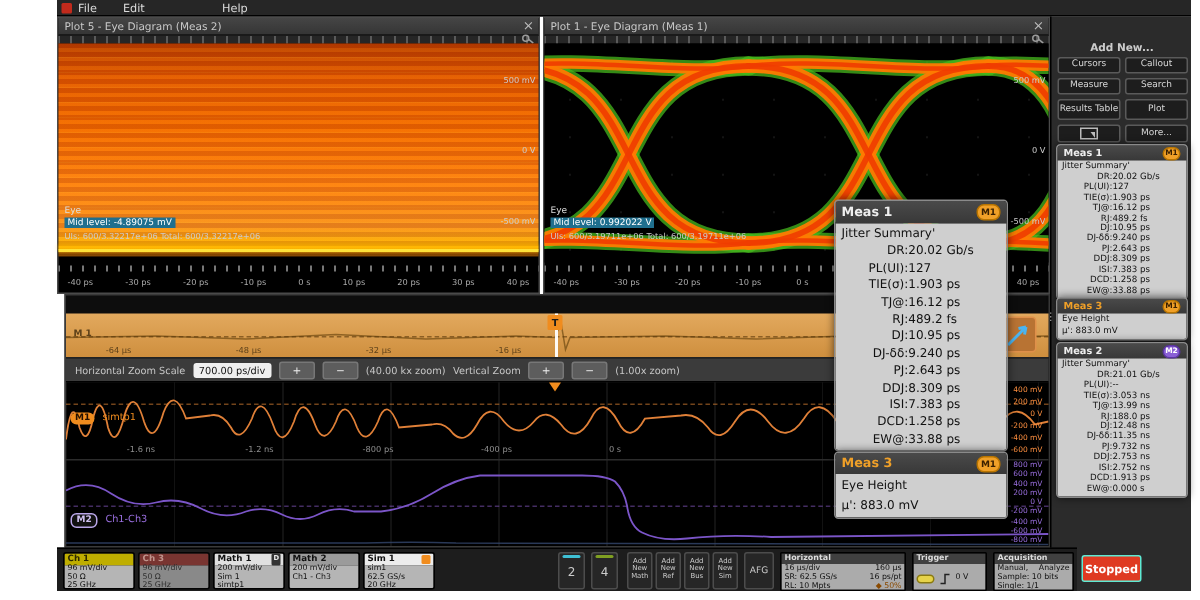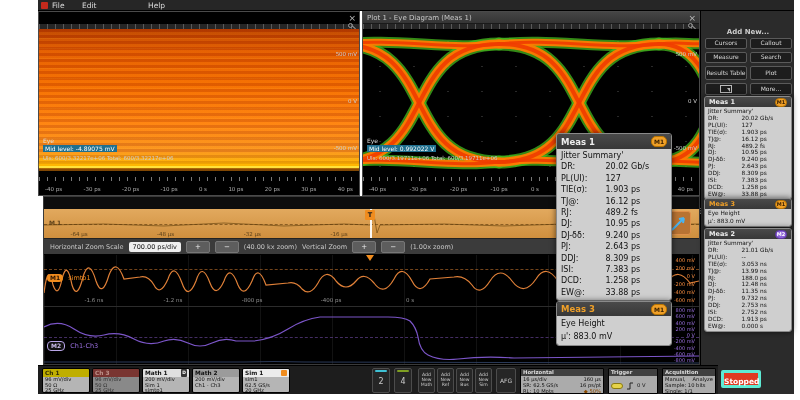--- a/index.html
+++ b/index.html
@@ -57,57 +57,58 @@
   .wbadge{display:inline-block;font-size:6px;font-weight:bold;border-radius:4px;padding:0 3px;line-height:8px;}
   .wxticks{position:absolute;left:30px;width:356px;display:flex;justify-content:space-between;color:#8f8f8f;font-size:5.5px;}
   .wxticks div{width:40px;text-align:center;}
   .scale{position:absolute;right:4px;text-align:right;font-size:5px;}
   
   .card{border:1px solid #8a8a8a;border-radius:3px;overflow:hidden;box-shadow:0 0 6px rgba(0,0,0,.6);}
   .chead{background:linear-gradient(#4a4a4a,#383838);color:#eee;font-weight:bold;display:flex;justify-content:space-between;align-items:center;padding:0 4px;}
   .mbadge{background:#f0a028;border:1px solid #b87400;color:#3a2000;font-weight:bold;border-radius:5px;text-align:center;}
   .mbadge.purple{background:#8a5fd6;border-color:#5a34a0;color:#fff;}
   .cbody{background:#cfcfcf;color:#111;}
-  .mrow{display:flex;}
+  .mrow{display:flex;text-align:right;}
   .mrow .l{width:42%;}
   .orangehead{color:#f0a028 !important;}
   
   .sidebar{background:#2b2b2b;border-left:1px solid #000;}
   .sbtn{position:absolute;background:#1d1d1d;border:1px solid #5a5a5a;border-radius:2px;color:#d8d8d8;
     font-size:6px;text-align:center;display:flex;align-items:center;justify-content:center;line-height:1.05;}
   .logo{color:#fff;font-weight:bold;font-size:13px;letter-spacing:.2px;}
   
   .bstrip{background:#1d1d1d;border-top:1px solid #000;}
   .chbadge{position:absolute;top:2px;width:48px;height:25px;border-radius:2px;overflow:hidden;border:1px solid #000;}
   .chhead{height:8px;font-size:5.8px;font-weight:bold;line-height:8px;padding:0 2px;display:flex;justify-content:space-between;align-items:center;}
   .chbody{height:17px;background:#b5b5b5;color:#111;font-size:5.2px;line-height:5.6px;padding:0 2px;}
   .sqbtn{position:absolute;top:2px;height:25px;background:#262626;border:1px solid #4c4c4c;border-radius:2px;
     color:#ccc;text-align:center;}
   .stripe{height:2px;border-radius:1px;margin:1px 2px 0 2px;}
   .addbtn{font-size:4.6px;line-height:5px;padding-top:3px;color:#ccc;}
   .panel{position:absolute;top:2px;height:26px;border:1px solid #000;border-radius:1px;overflow:hidden;}
   .pahead{height:7px;background:#404040;color:#ddd;font-size:5.3px;font-weight:bold;line-height:7px;padding-left:2px;}
   .pabody{height:19px;background:#ababab;color:#111;font-size:5.2px;line-height:6.2px;padding:0 2px;}
   .prow{display:flex;justify-content:space-between;}
-  .stopped{background:#df3a22;color:#fff;font-weight:bold;font-size:7.5px;text-align:center;border-radius:2px;border:3px solid #5eead4;}
+  .stopped{background:#df3a22;color:#fff;font-weight:bold;font-size:7.5px;text-align:center;border-radius:2px;border:1px solid #5eead4;}
 </style>
 </head>
 <body>
 
 <div id="stage">
 
   <div class="abs menubar" style="left:38px;top:0;width:756px;height:11px;">
     <div class="abs appicon" style="left:3px;top:2px;"></div>
     <div class="menuitem" style="left:14px;">File</div>
     <div class="menuitem" style="left:44px;">Edit</div>
     <div class="menuitem" style="left:74px;margin-top:26px;">Utility</div>
     <div class="menuitem" style="left:110px;">Help</div>
   </div>
 
   <div class="abs plot" style="left:38px;top:11px;width:322px;height:185px;">
+    <div class="ptitle">Plot 5 - Eye Diagram (Meas 2)</div>
     <div class="pclose">×</div>
     <div class="ruler"></div>
     <div class="mag" style="right:3px;">
         <i></i>
         <b></b>
       </div>
     <div class="heat"></div>
     <div class="abs ovl1" style="left:4px;top:125px;">Eye</div>
     <div class="abs ovl2" style="left:4px;top:133px;">Mid level: -4.89075 mV</div>
     <div class="abs ovl3" style="left:4px;top:143px;">UIs:  600/3.32217e+06    Total:  600/3.32217e+06</div>

